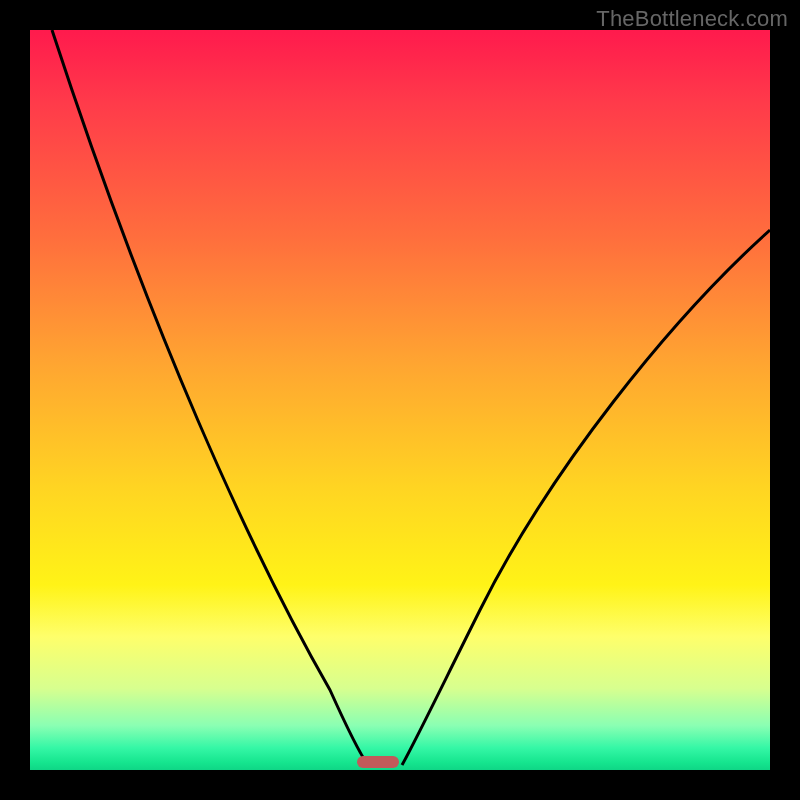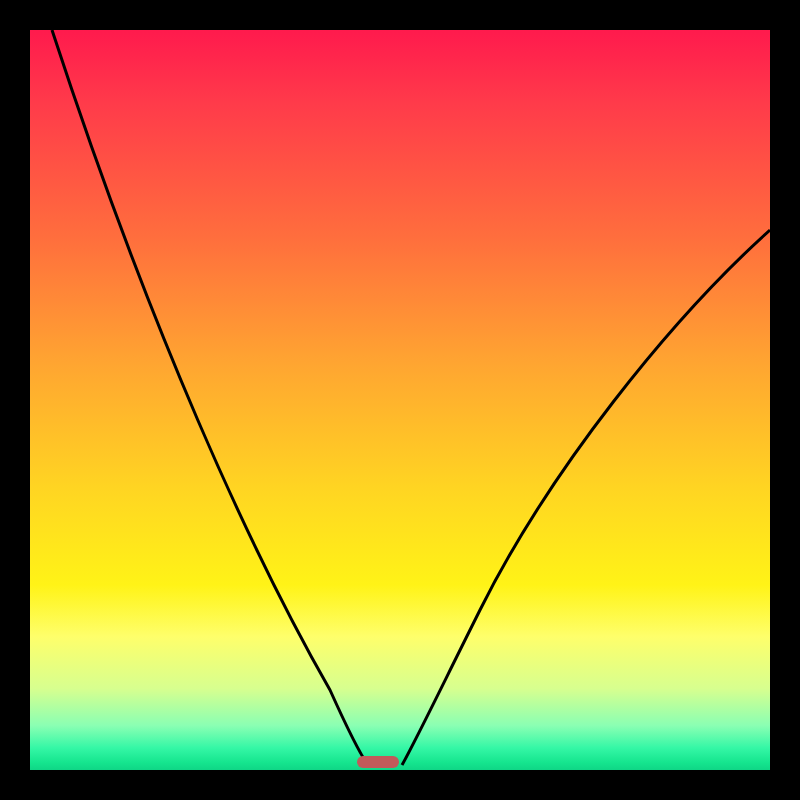--- a/index.html
+++ b/index.html
@@ -81,14 +81,15 @@
                C 318 700, 330 724, 338 735"></path>
       <path d="M 372 735
                C 386 710, 410 660, 450 580
                C 520 440, 640 290, 740 200"></path>
     </svg>
 
     <div class="marker" style="left: calc(47% - 21px); bottom: 2px;"></div>
 
   </div>
 
+  <div class="watermark">TheBottleneck.com</div>
 
 </div>
 
 </body></html>

